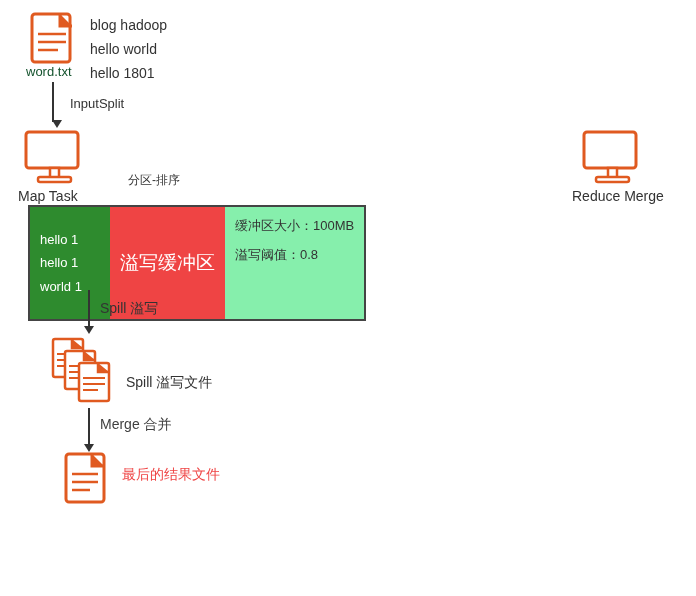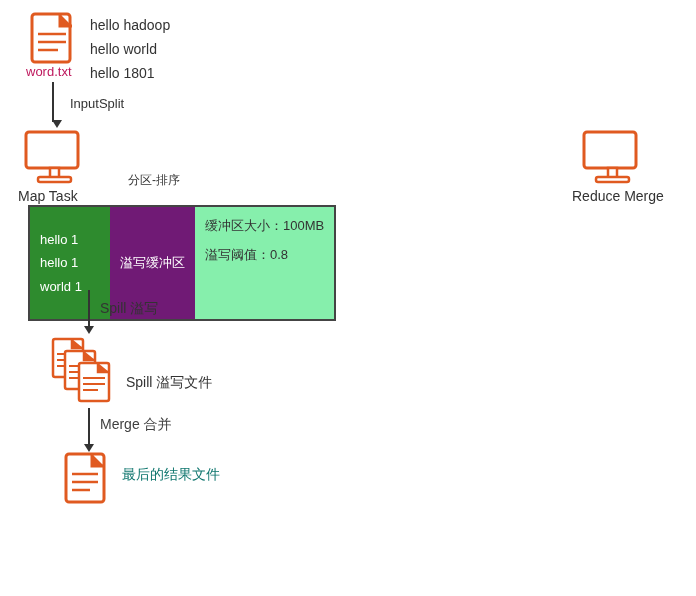--- a/index.html
+++ b/index.html
@@ -31,24 +31,24 @@
 
       <polyline points="32,2 32,14 44,14" fill="none" stroke="#e05a20" stroke-width="3"></polyline>
       <polygon points="32,2 44,14 32,14" fill="#e05a20"></polygon>
 
       <line x1="10" y1="22" x2="38" y2="22" stroke="#e05a20" stroke-width="2.5"></line>
       <line x1="10" y1="30" x2="38" y2="30" stroke="#e05a20" stroke-width="2.5"></line>
       <line x1="10" y1="38" x2="30" y2="38" stroke="#e05a20" stroke-width="2.5"></line>
     </svg>
   </div>
 
-  <div style="position:absolute; left:26px; top:64px; font-size:13px; color:#be185d;">word.txt</div>
+  <div style="position:absolute; left:26px; top:64px; font-size:13px; color:#14532d;">word.txt</div>
 
   <div style="position:absolute; left:90px; top:14px; font-size:14px; color:#333; line-height:1.7;">
-    <div>hello hadoop</div>
+    <div>blog hadoop</div>
     <div>hello world</div>
     <div>hello 1801</div>
   </div>
 
   <div style="position:absolute; left:52px; top:82px; width:2px; height:40px; background:#333;"></div>
   <div style="position:absolute; left:52px; top:120px; width:0; height:0; border-left:5px solid transparent; border-right:5px solid transparent; border-top:8px solid #333;"></div>
 
   <div style="position:absolute; left:62px; top:96px; font-size:13px; color:#333;margin-left:8px;">InputSplit</div>
 
   <div style="position:absolute; left:22px; top:130px;">
@@ -75,21 +75,21 @@
   <div style="position:absolute; left:572px; top:188px; font-size:14px; color:#333;">Reduce Merge</div>
 
   <div style="position:absolute; left:28px; top:205px; display:flex; border:2px solid #444;">
 
     <div style="background:#2e8b2e; color:#fff; padding:21px 10px; font-size:13px; line-height:1.8; min-width:80px;">
       <div>hello  1</div>
       <div>hello  1</div>
       <div>world  1</div>
     </div>
 
-    <div style="background:#701a75; color:#fff; padding:5px 10px; font-size:13px; display:flex; align-items:center;">溢写缓冲区</div>
+    <div style="background:#ef4444; color:#fff; padding:5px 10px; font-size:19px; display:flex; align-items:center;">溢写缓冲区</div>
 
     <div style="background:#86efac; padding:5px 10px; font-size:13px; line-height:2.2; color:#333;">
       <div>缓冲区大小：100MB</div>
       <div>溢写阈值：0.8</div>
     </div>
   </div>
 
   <div style="position:absolute; left:88px; top:290px; width:2px; height:38px; background:#333;"></div>
   <div style="position:absolute; left:84px; top:326px; width:0; height:0; border-left:5px solid transparent; border-right:5px solid transparent; border-top:8px solid #333;"></div>
 
@@ -139,16 +139,16 @@
     <svg width="52" height="52" viewBox="0 0 52 52">
       <rect x="4" y="2" width="38" height="48" rx="3" fill="white" stroke="#e05a20" stroke-width="3"></rect>
       <polyline points="30,2 30,14 42,14" fill="none" stroke="#e05a20" stroke-width="3"></polyline>
       <polygon points="30,2 42,14 30,14" fill="#e05a20"></polygon>
       <line x1="10" y1="22" x2="36" y2="22" stroke="#e05a20" stroke-width="2.5"></line>
       <line x1="10" y1="30" x2="36" y2="30" stroke="#e05a20" stroke-width="2.5"></line>
       <line x1="10" y1="38" x2="28" y2="38" stroke="#e05a20" stroke-width="2.5"></line>
     </svg>
   </div>
 
-  <div style="position:absolute; left:122px; top:466px; font-size:14px; color:#0f766e;">最后的结果文件</div>
+  <div style="position:absolute; left:122px; top:466px; font-size:14px; color:#ef4444;">最后的结果文件</div>
 
 
 </div>
 
 </body></html>

